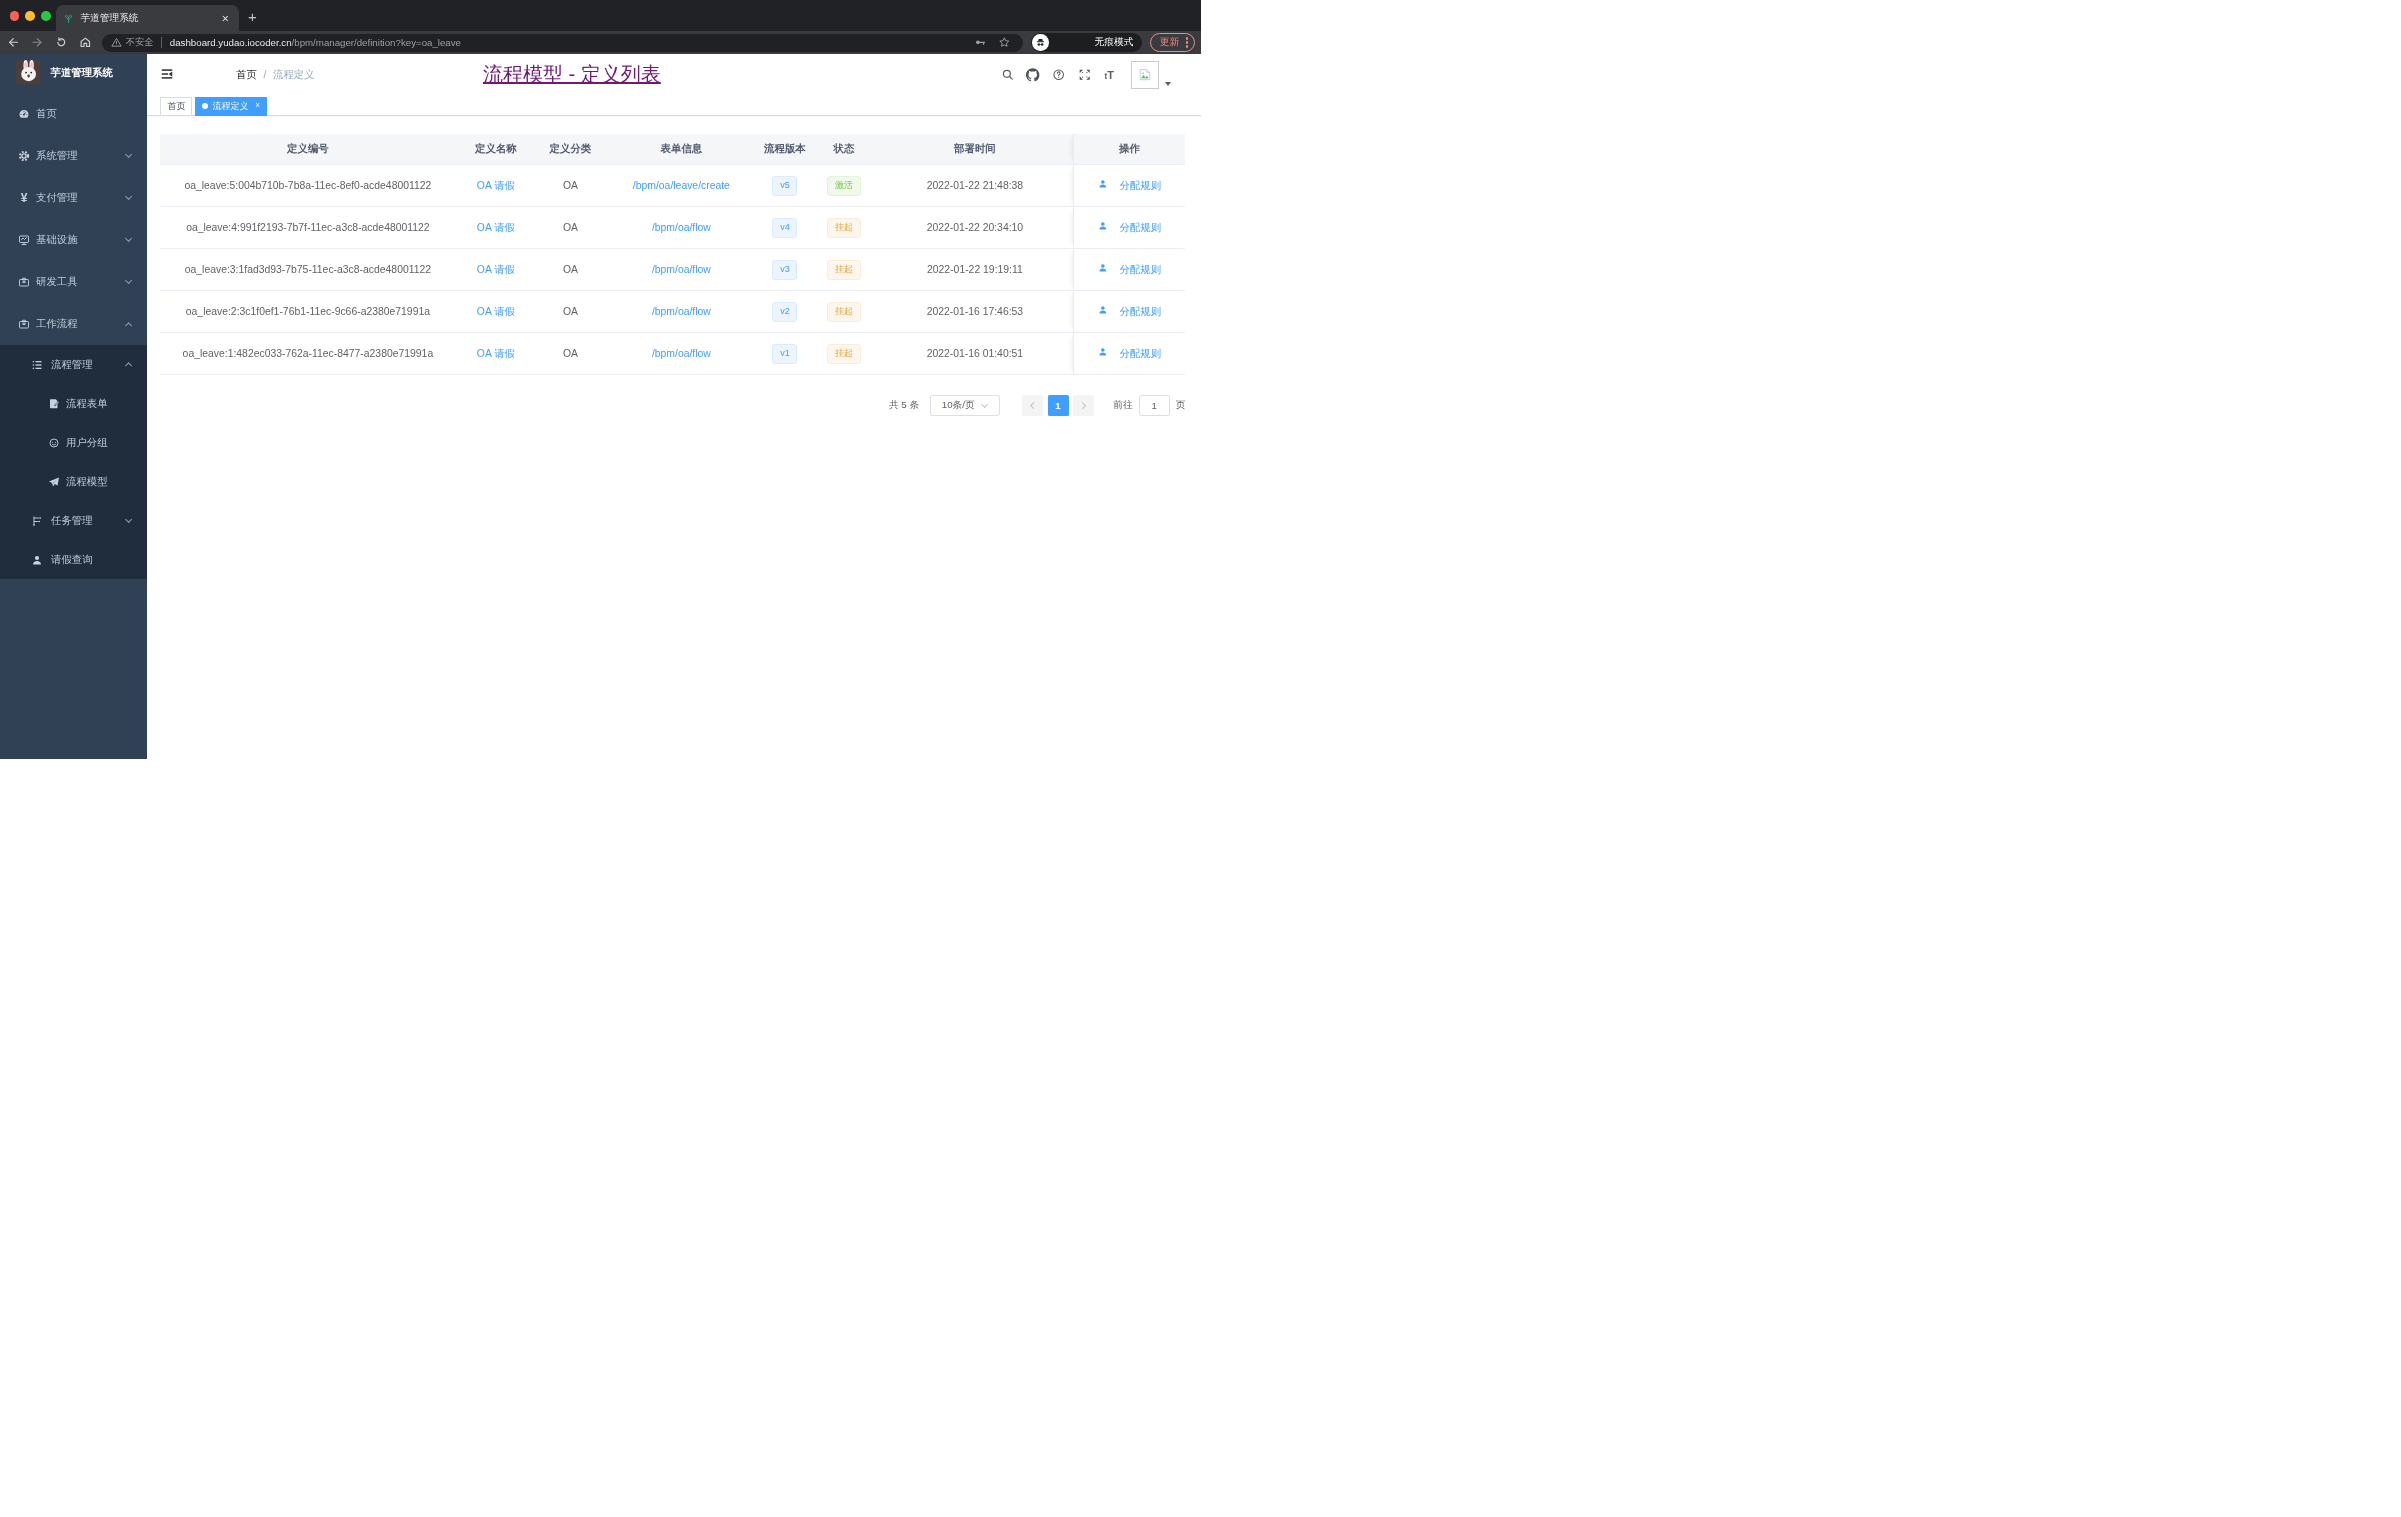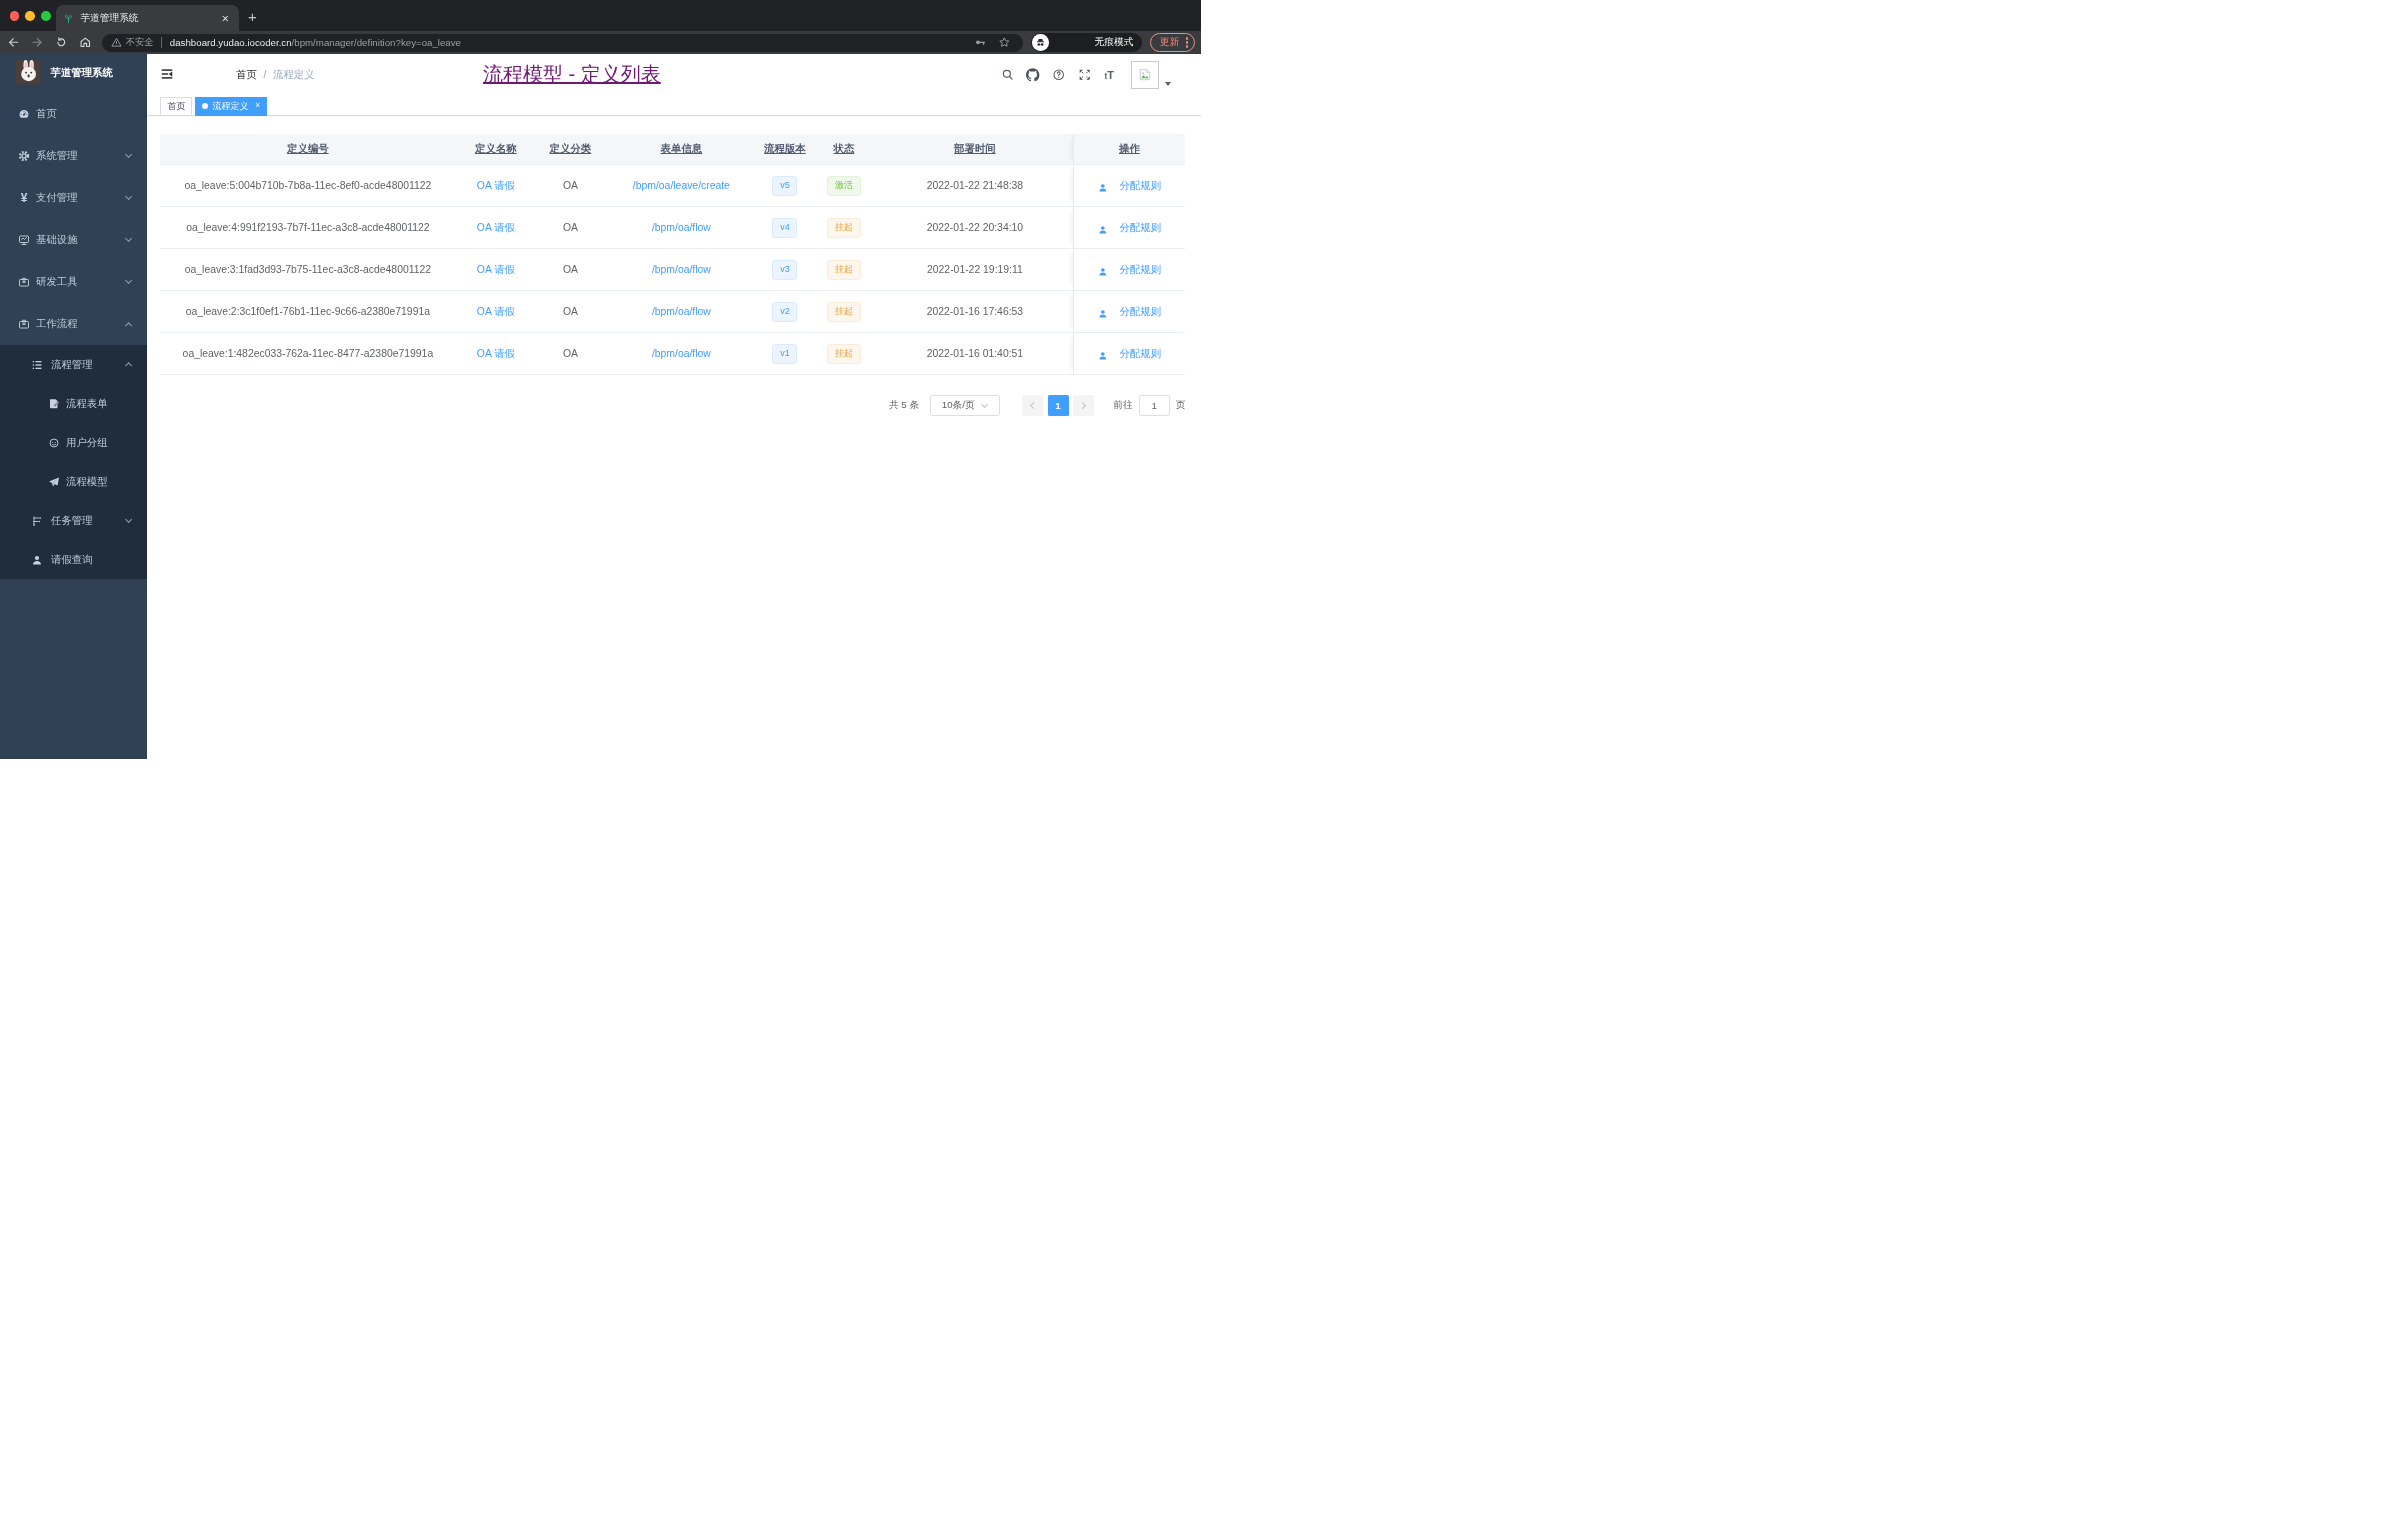--- a/index.html
+++ b/index.html
@@ -81,33 +81,33 @@
          border:0.7px solid #d8dce5; background:#fff; color:#495060; font-size:9px; padding:0 6px; }
   .tag.first { left:13.4px; }
   .tag.active { left:48px; background:#409eff; border-color:#409eff; color:#fff; padding:0 6px; }
   .tag .dot { width:6px; height:6px; border-radius:50%; background:#fff; margin-right:4.5px; }
   .tag .x { margin-left:6.7px; font-size:8.2px; line-height:1; }
 
   
   .content { position:absolute; left:147px; top:117px; width:1054px; height:642px; background:#fff; }
   .table { position:absolute; left:13.4px; top:17px; width:1025px; font-size:10.4px; color:#606266; }
   .tr { display:flex; align-items:center; border-bottom:0.7px solid #ebeef5; background:#fff; }
-  .thead { background:#f5f6f8; height:31px; color:#515a6e; font-weight:bold; border-bottom:0.7px solid #ebeef5;text-decoration:underline; }
+  .thead { background:#f5f6f8; height:31px; color:#515a6e; font-weight:bold; border-bottom:0.7px solid #ebeef5; }
   .tbody-row { height:42px; }
   .td { text-align:center; flex:none; padding:0 4.5px; overflow:hidden; white-space:nowrap; }
   .c0{width:295px;} .c1{width:81px;} .c2{width:68px;} .c3{width:154px;}
   .c4{width:53px;}  .c5{width:65px;}  .c6{width:197px;}
   .c7{width:111px; align-self:stretch; display:flex; align-items:center; justify-content:center;
       border-left:0.7px solid #e6ebf1; box-shadow:-3.7px 0 6px -3.7px rgba(0,0,0,.10); }
   .link { color:#409eff; cursor:pointer; }
   .badge { display:inline-block; font-size:9px; line-height:1; padding:4.5px 6.7px; border-radius:3px;text-align:center; }
   .badge.ver { background:#ecf5ff; border:0.7px solid #d9ecff; color:#409eff; }
   .badge.success { background:#f0f9eb; border:0.7px solid #e1f3d8; color:#67c23a; }
   .badge.warning { background:#fdf6ec; border:0.7px solid #faecd8; color:#e6a23c; }
-  .action-link { color:#409eff; display:inline-flex; align-items:flex-end; gap:12px; cursor:pointer; }
+  .action-link { color:#409eff; display:inline-flex; align-items:flex-start; gap:12px; cursor:pointer; }
 
   
   .pagination { position:absolute; left:13.4px; top:278px; width:1025px; display:flex; align-items:center;
                 justify-content:flex-end; font-size:9.7px; color:#606266; }
   .pg-total { margin-right:10.4px; }
   .pg-select { width:70px; height:21px; border:0.7px solid #dcdfe6; border-radius:2.2px; display:flex;
                align-items:center; justify-content:center; gap:7.4px; background:#fff; margin-right:18px; }
   .pg-select .chev { position:static; border-color:#c0c4cc; transform:rotate(45deg); margin-top:-2.2px; }
   .pg-btn { width:21px; height:21px; border-radius:1.5px; background:#f4f4f5; display:flex; align-items:center;
             justify-content:center; margin-left:4.5px; }

